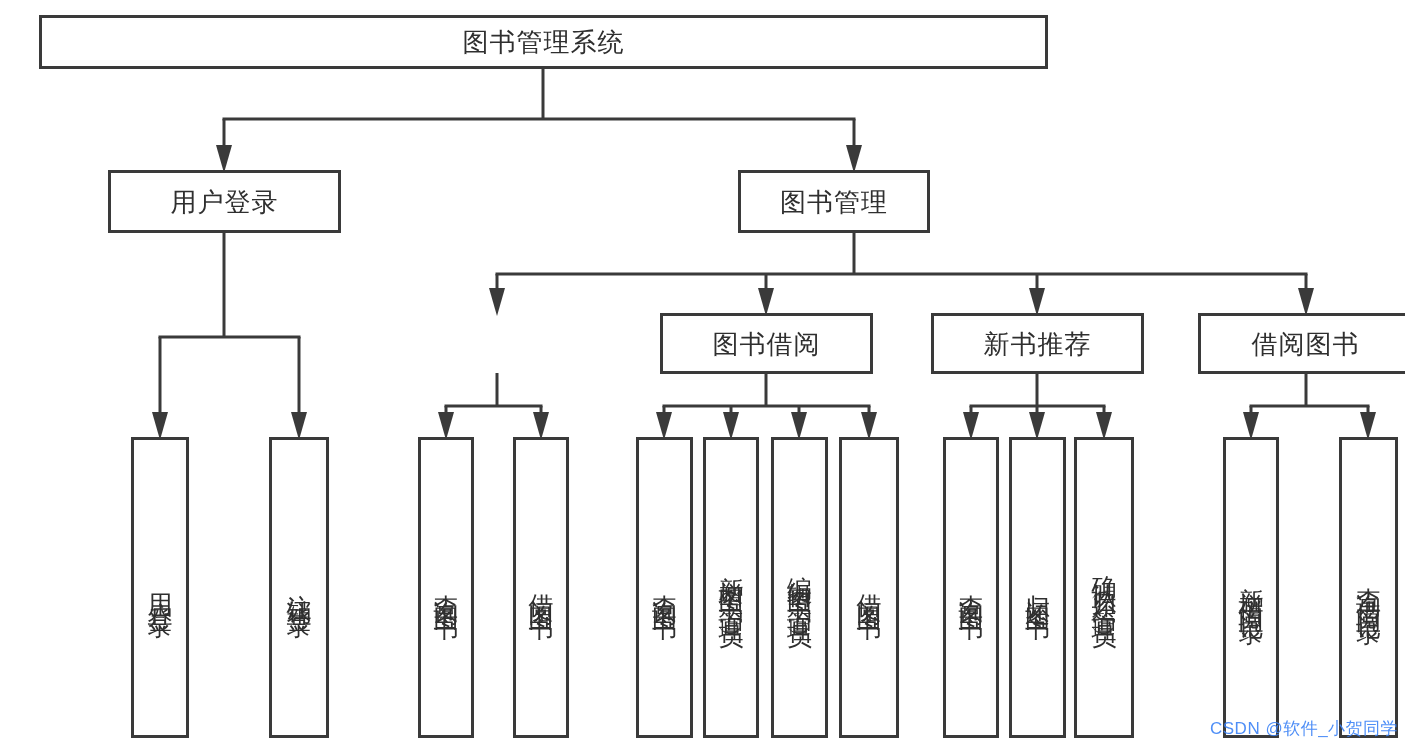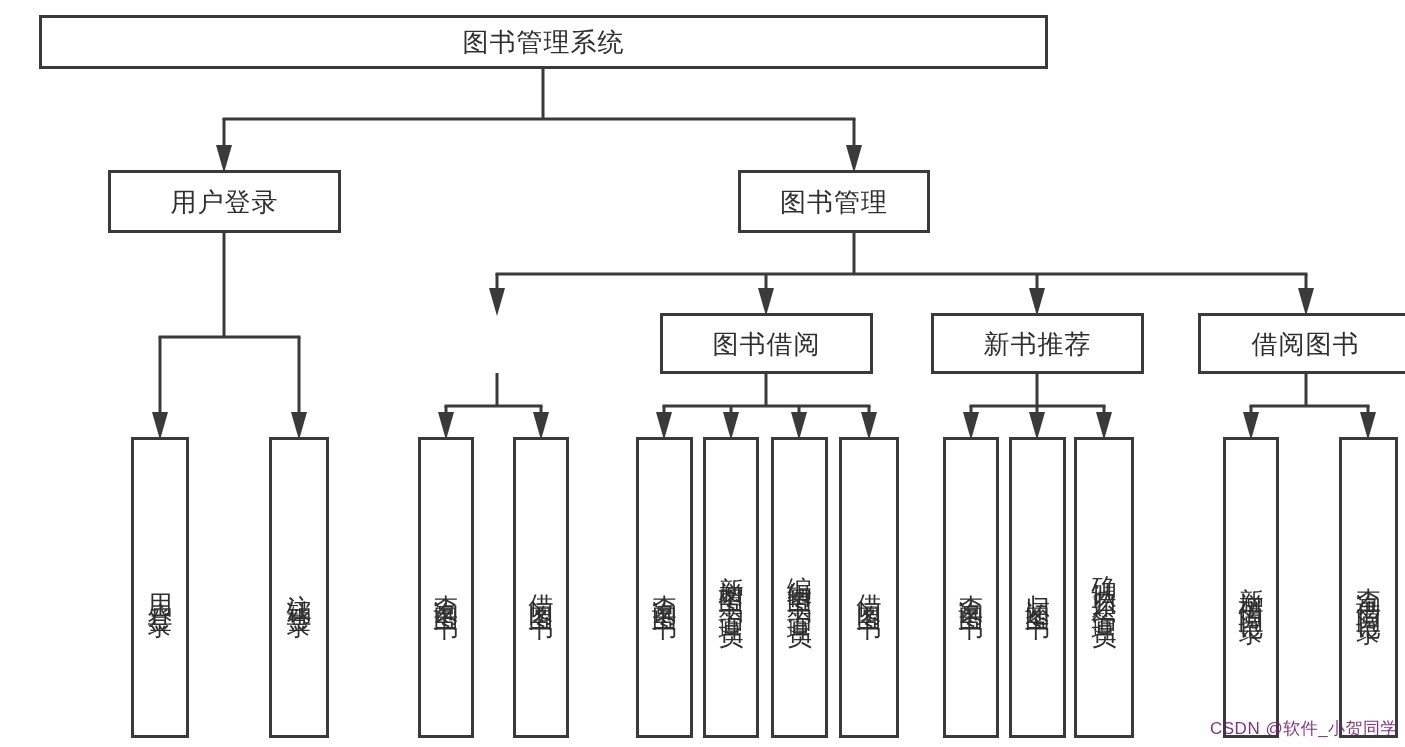--- a/index.html
+++ b/index.html
@@ -18,21 +18,21 @@
   .vbox{
     position:absolute;box-sizing:border-box;border:3px solid #3a3a3a;background:#ffffff;
     display:flex;align-items:center;justify-content:center;z-index:2;
   }
   .vbox .vlbl{
     writing-mode:vertical-rl;text-orientation:mixed;
     font-size:25px;color:#2f2f2f;letter-spacing:7px;line-height:1;white-space:nowrap;
   }
   .watermark{
     position:absolute;left:1184px;top:717px;z-index:5;
-    font-size:17px;color:#701a75;opacity:0.9;letter-spacing:0.5px;white-space:nowrap;
+    font-size:17px;color:#3b82f6;opacity:0.9;letter-spacing:0.5px;white-space:nowrap;
   }
 </style>
 </head>
 <body>
 
 <div class="stage">
 
   <svg class="connectors" id="connectors" width="1405" height="747">
       <line x1="517" y1="68" x2="517" y2="119" stroke="#3a3a3a" stroke-width="3" stroke-linecap="butt"></line>
       <line x1="198" y1="119" x2="828" y2="119" stroke="#3a3a3a" stroke-width="3" stroke-linecap="square"></line>

